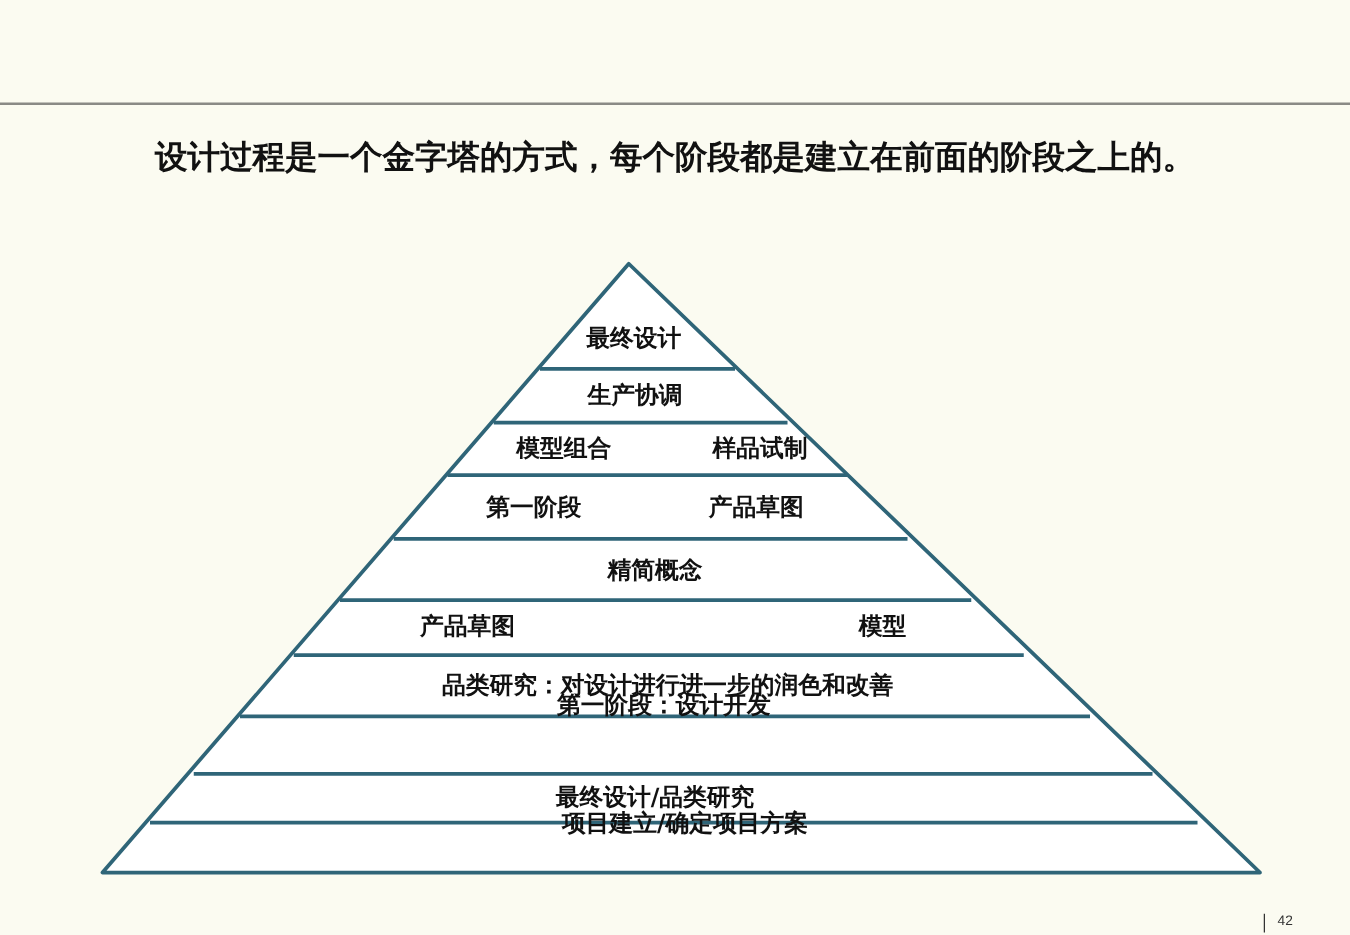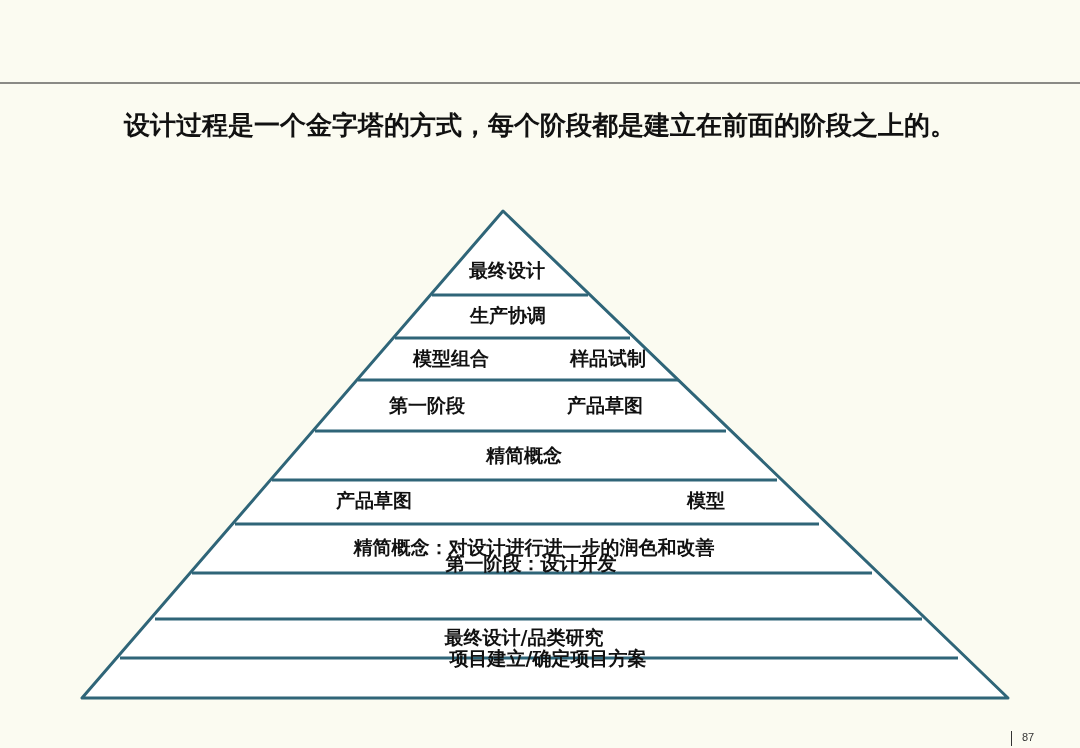--- a/index.html
+++ b/index.html
@@ -44,19 +44,19 @@
 
 <div class="label" style="left:507px;top:271px">最终设计</div>
 <div class="label" style="left:508px;top:316px">生产协调</div>
 <div class="label" style="left:451px;top:359px">模型组合</div>
 <div class="label" style="left:608px;top:359px">样品试制</div>
 <div class="label" style="left:427px;top:406px">第一阶段</div>
 <div class="label" style="left:605px;top:406px">产品草图</div>
 <div class="label" style="left:524px;top:456px">精简概念</div>
 <div class="label" style="left:374px;top:501px">产品草图</div>
 <div class="label" style="left:706px;top:501px">模型</div>
-<div class="label" style="left:534px;top:548px">精简概念：对设计进行进一步的润色和改善</div>
+<div class="label" style="left:534px;top:548px">品类研究：对设计进行进一步的润色和改善</div>
 <div class="label" style="left:531px;top:564px">第一阶段：设计开发</div>
 <div class="label" style="left:524px;top:638px">最终设计/品类研究</div>
 <div class="label" style="left:548px;top:659px">项目建立/确定项目方案</div>
 
 <div class="page-rule"></div>
-<div class="page-num">87</div>
+<div class="page-num">42</div>
 
 </body></html>

